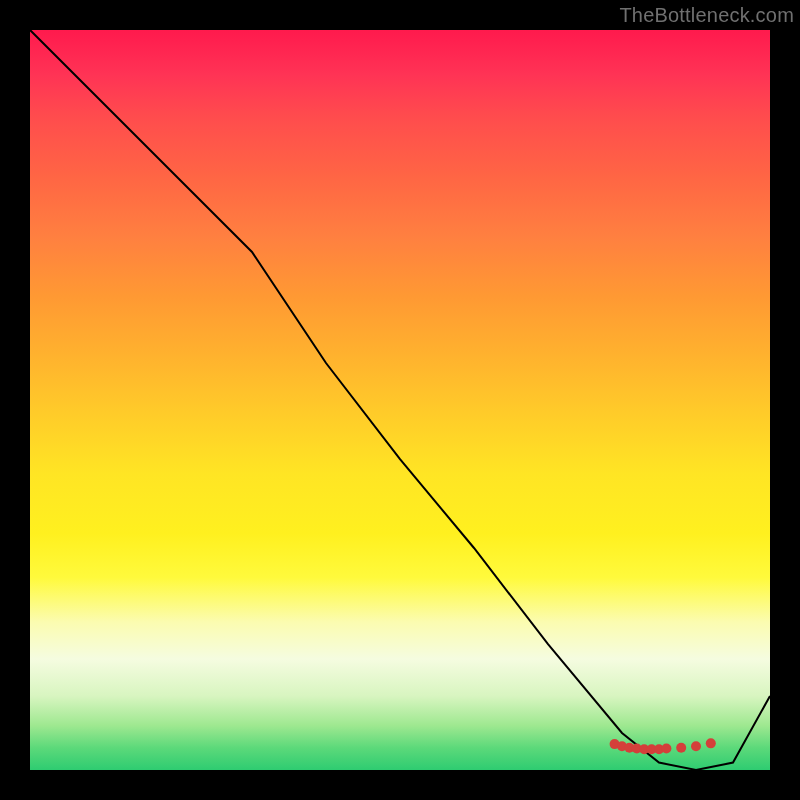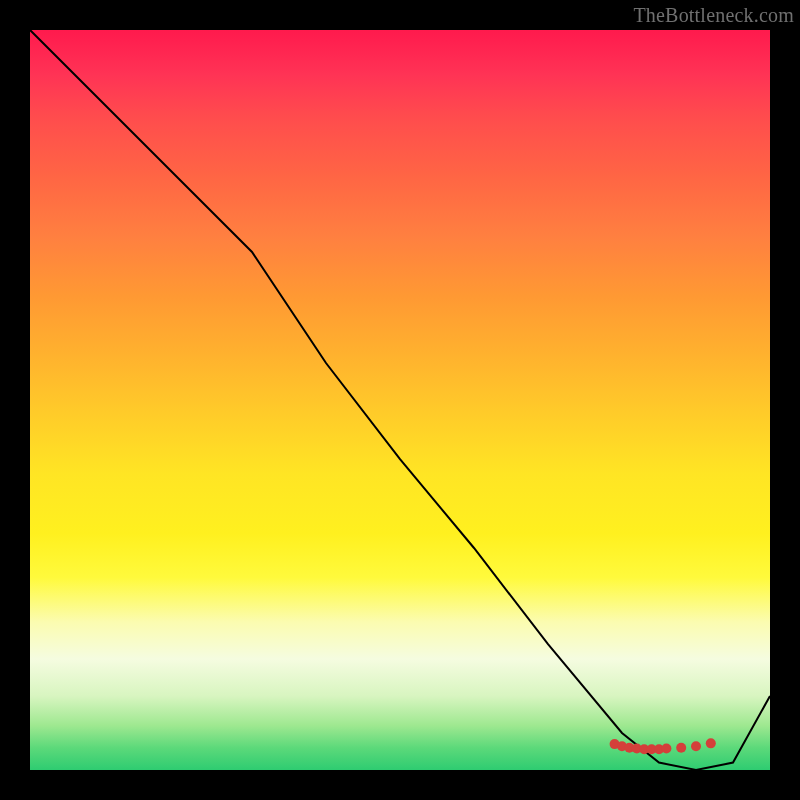--- a/index.html
+++ b/index.html
@@ -41,21 +41,21 @@
     width: 740px;
     height: 740px;
     overflow: visible;
   }
 
   .watermark {
     position: absolute;
     right: 6px;
     top: 4px;
     color: #707070;
-    font-family: Liberation Serif, serif;
+    font-family: Liberation Sans, sans-serif;
     font-size: 20px;
     letter-spacing: 0.2px;
   }
 </style>
 </head>
 <body>
 
 <div class="plot-area"></div>
 
 <svg class="overlay" viewBox="0 0 740 740" preserveAspectRatio="none">

